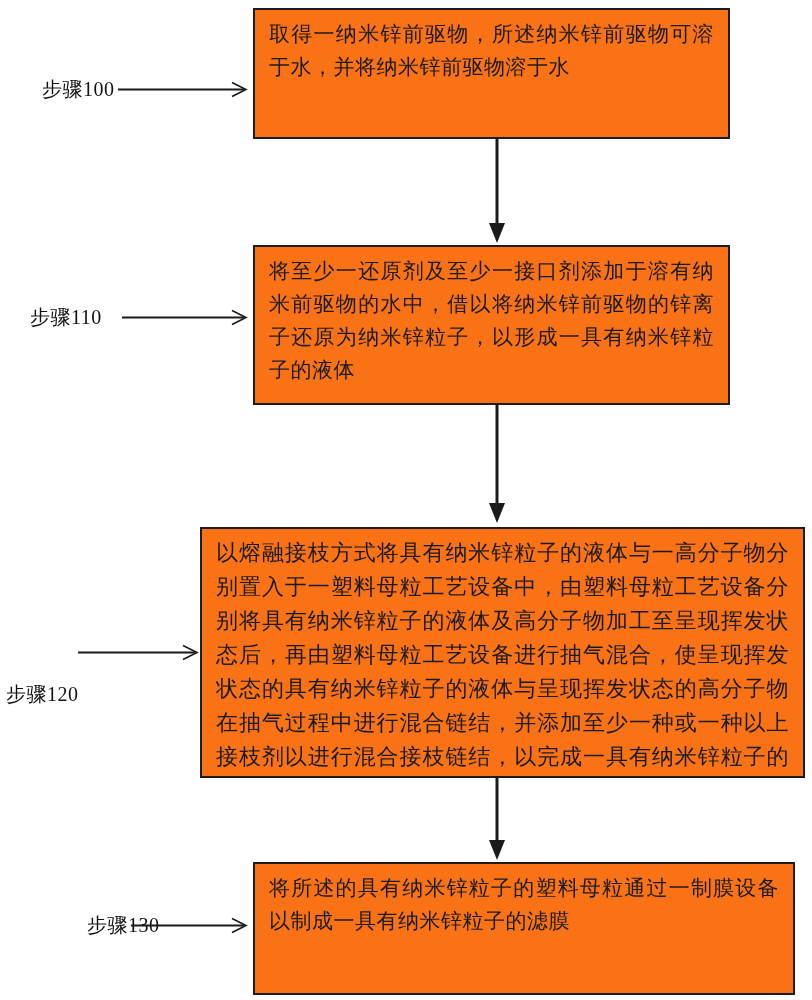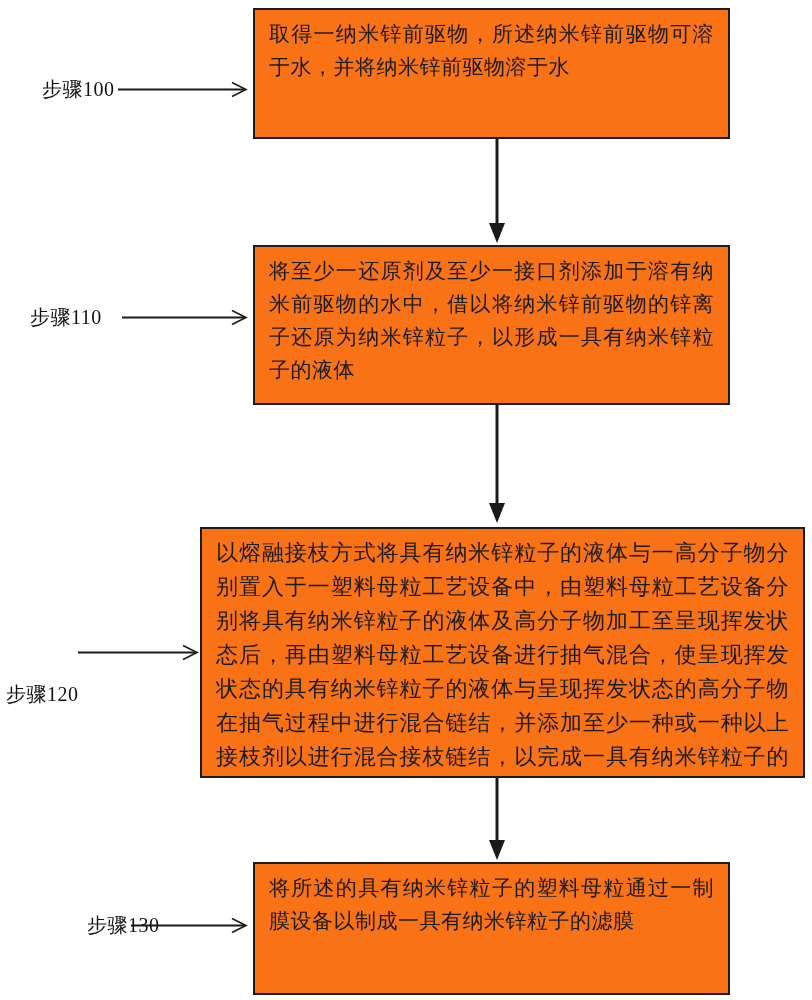--- a/index.html
+++ b/index.html
@@ -96,17 +96,17 @@
     <polygon points="1,62 17,62 9,82" fill="#1a1a1a"></polygon>
   </svg>
 
   <div class="step-label" style="left:55px; top:912px;margin-left:32px;">步骤130</div>
 
   <svg class="arrow" style="left:131px; top:917px;" width="117" height="17" viewBox="0 0 117 17">
     <line x1="0" y1="8.5" x2="113" y2="8.5" stroke="#1a1a1a" stroke-width="2"></line>
     <polyline points="101,1.5 115,8.5 101,15.5" fill="none" stroke="#1a1a1a" stroke-width="1.6"></polyline>
   </svg>
 
-  <div class="box" style="left:253px; top:862px; width:477px; height:133px;">
+  <div class="box" style="left:253px; top:862px; width:542px; height:133px;">
     <span>将所述的具有纳米锌粒子的塑料母粒通过一制膜设备以制成一具有纳米锌粒子的滤膜</span>
   </div>
 
 </div>
 
 </body></html>

